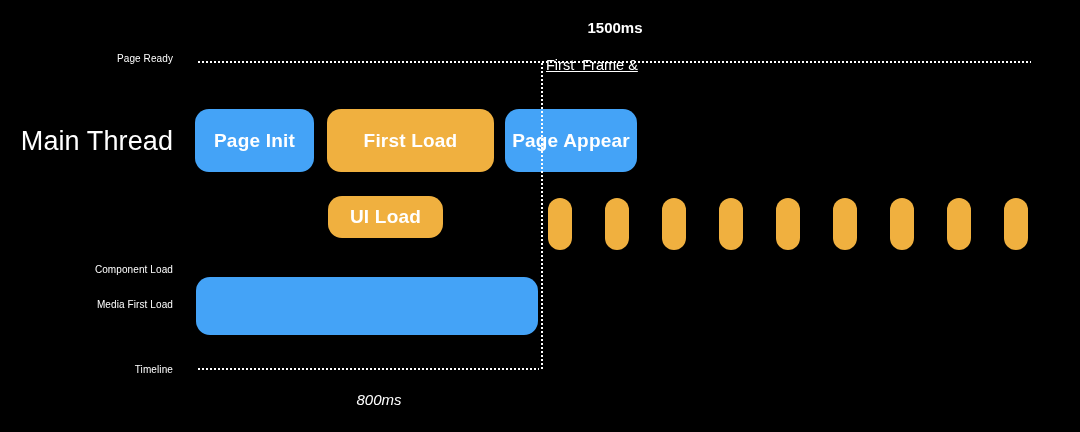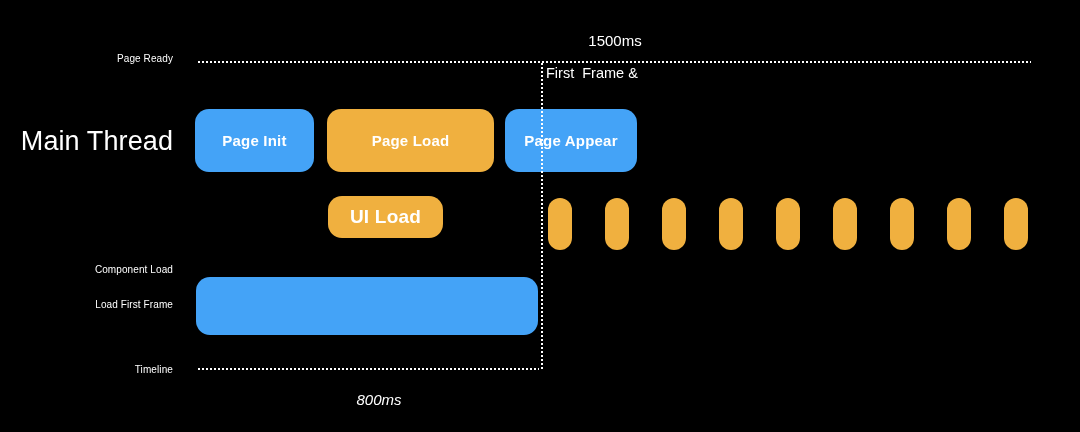--- a/index.html
+++ b/index.html
@@ -49,21 +49,21 @@
   }
 
   
   .bar {
     position: absolute;
     border-radius: 14px;
     display: flex;
     align-items: center;
     justify-content: center;
     color: #ffffff;
-    font-size: 15px;
+    font-size: 19px;
     font-weight: bold;
     letter-spacing: 0.2px;
     z-index: 3;
   }
   .bar.blue   { background: #44a3f7; }
   .bar.orange { background: #f0b03f; }
 
   
   .pill {
     position: absolute;
@@ -94,39 +94,39 @@
 <body>
 
 <div id="stage">
 
   <div class="row-label small" style="top:53px;">Page Ready</div>
 
   <div class="row-label big" style="top:126px;">Main Thread</div>
 
   <div class="row-label small" style="top:217px;margin-top:47px;">Component Load</div>
 
-  <div class="row-label small" style="top:299px;">Load First Frame</div>
+  <div class="row-label small" style="top:299px;">Media First Load</div>
 
   <div class="row-label small" style="top:364px;">Timeline</div>
 
   <div class="dotted-h" style="left:197px; top:61px; width:834px;"></div>
 
   <div class="dotted-h" style="left:197px; top:368px; width:342px;"></div>
 
   <div class="dotted-v" style="left:541px; top:62px; height:308px;"></div>
 
-  <div class="tick-label" style="left:565px; top:32px; width:100px;">1500ms</div>
+  <div class="tick-label" style="left:565px; top:19px; width:100px;font-weight:bold;">1500ms</div>
 
   <div class="tick-label" style="left:329px; top:391px; width:100px;font-style:italic;">800ms</div>
 
-  <div class="ann" style="left:546px; top:64px;">First  Frame &amp;</div>
+  <div class="ann" style="left:546px; top:56px;text-decoration:underline;">First  Frame &amp;</div>
 
   <div class="bar blue" style="left:195px; top:109px; width:119px; height:63px;">Page Init</div>
 
-  <div class="bar orange" style="left:327px; top:109px; width:167px; height:63px;">Page Load</div>
+  <div class="bar orange" style="left:327px; top:109px; width:167px; height:63px;">First Load</div>
 
   <div class="bar blue" style="left:505px; top:109px; width:132px; height:63px;">Page Appear</div>
 
   <div class="bar orange" style="left:328px; top:196px; width:115px; height:42px; font-size:19px;">UI Load</div>
 
   <div class="pill" style="left:548px; top:198px; width:24px; height:52px;"></div>
   <div class="pill" style="left:605px; top:198px; width:24px; height:52px;"></div>
   <div class="pill" style="left:662px; top:198px; width:24px; height:52px;"></div>
   <div class="pill" style="left:719px; top:198px; width:24px; height:52px;"></div>
   <div class="pill" style="left:776px; top:198px; width:24px; height:52px;"></div>

